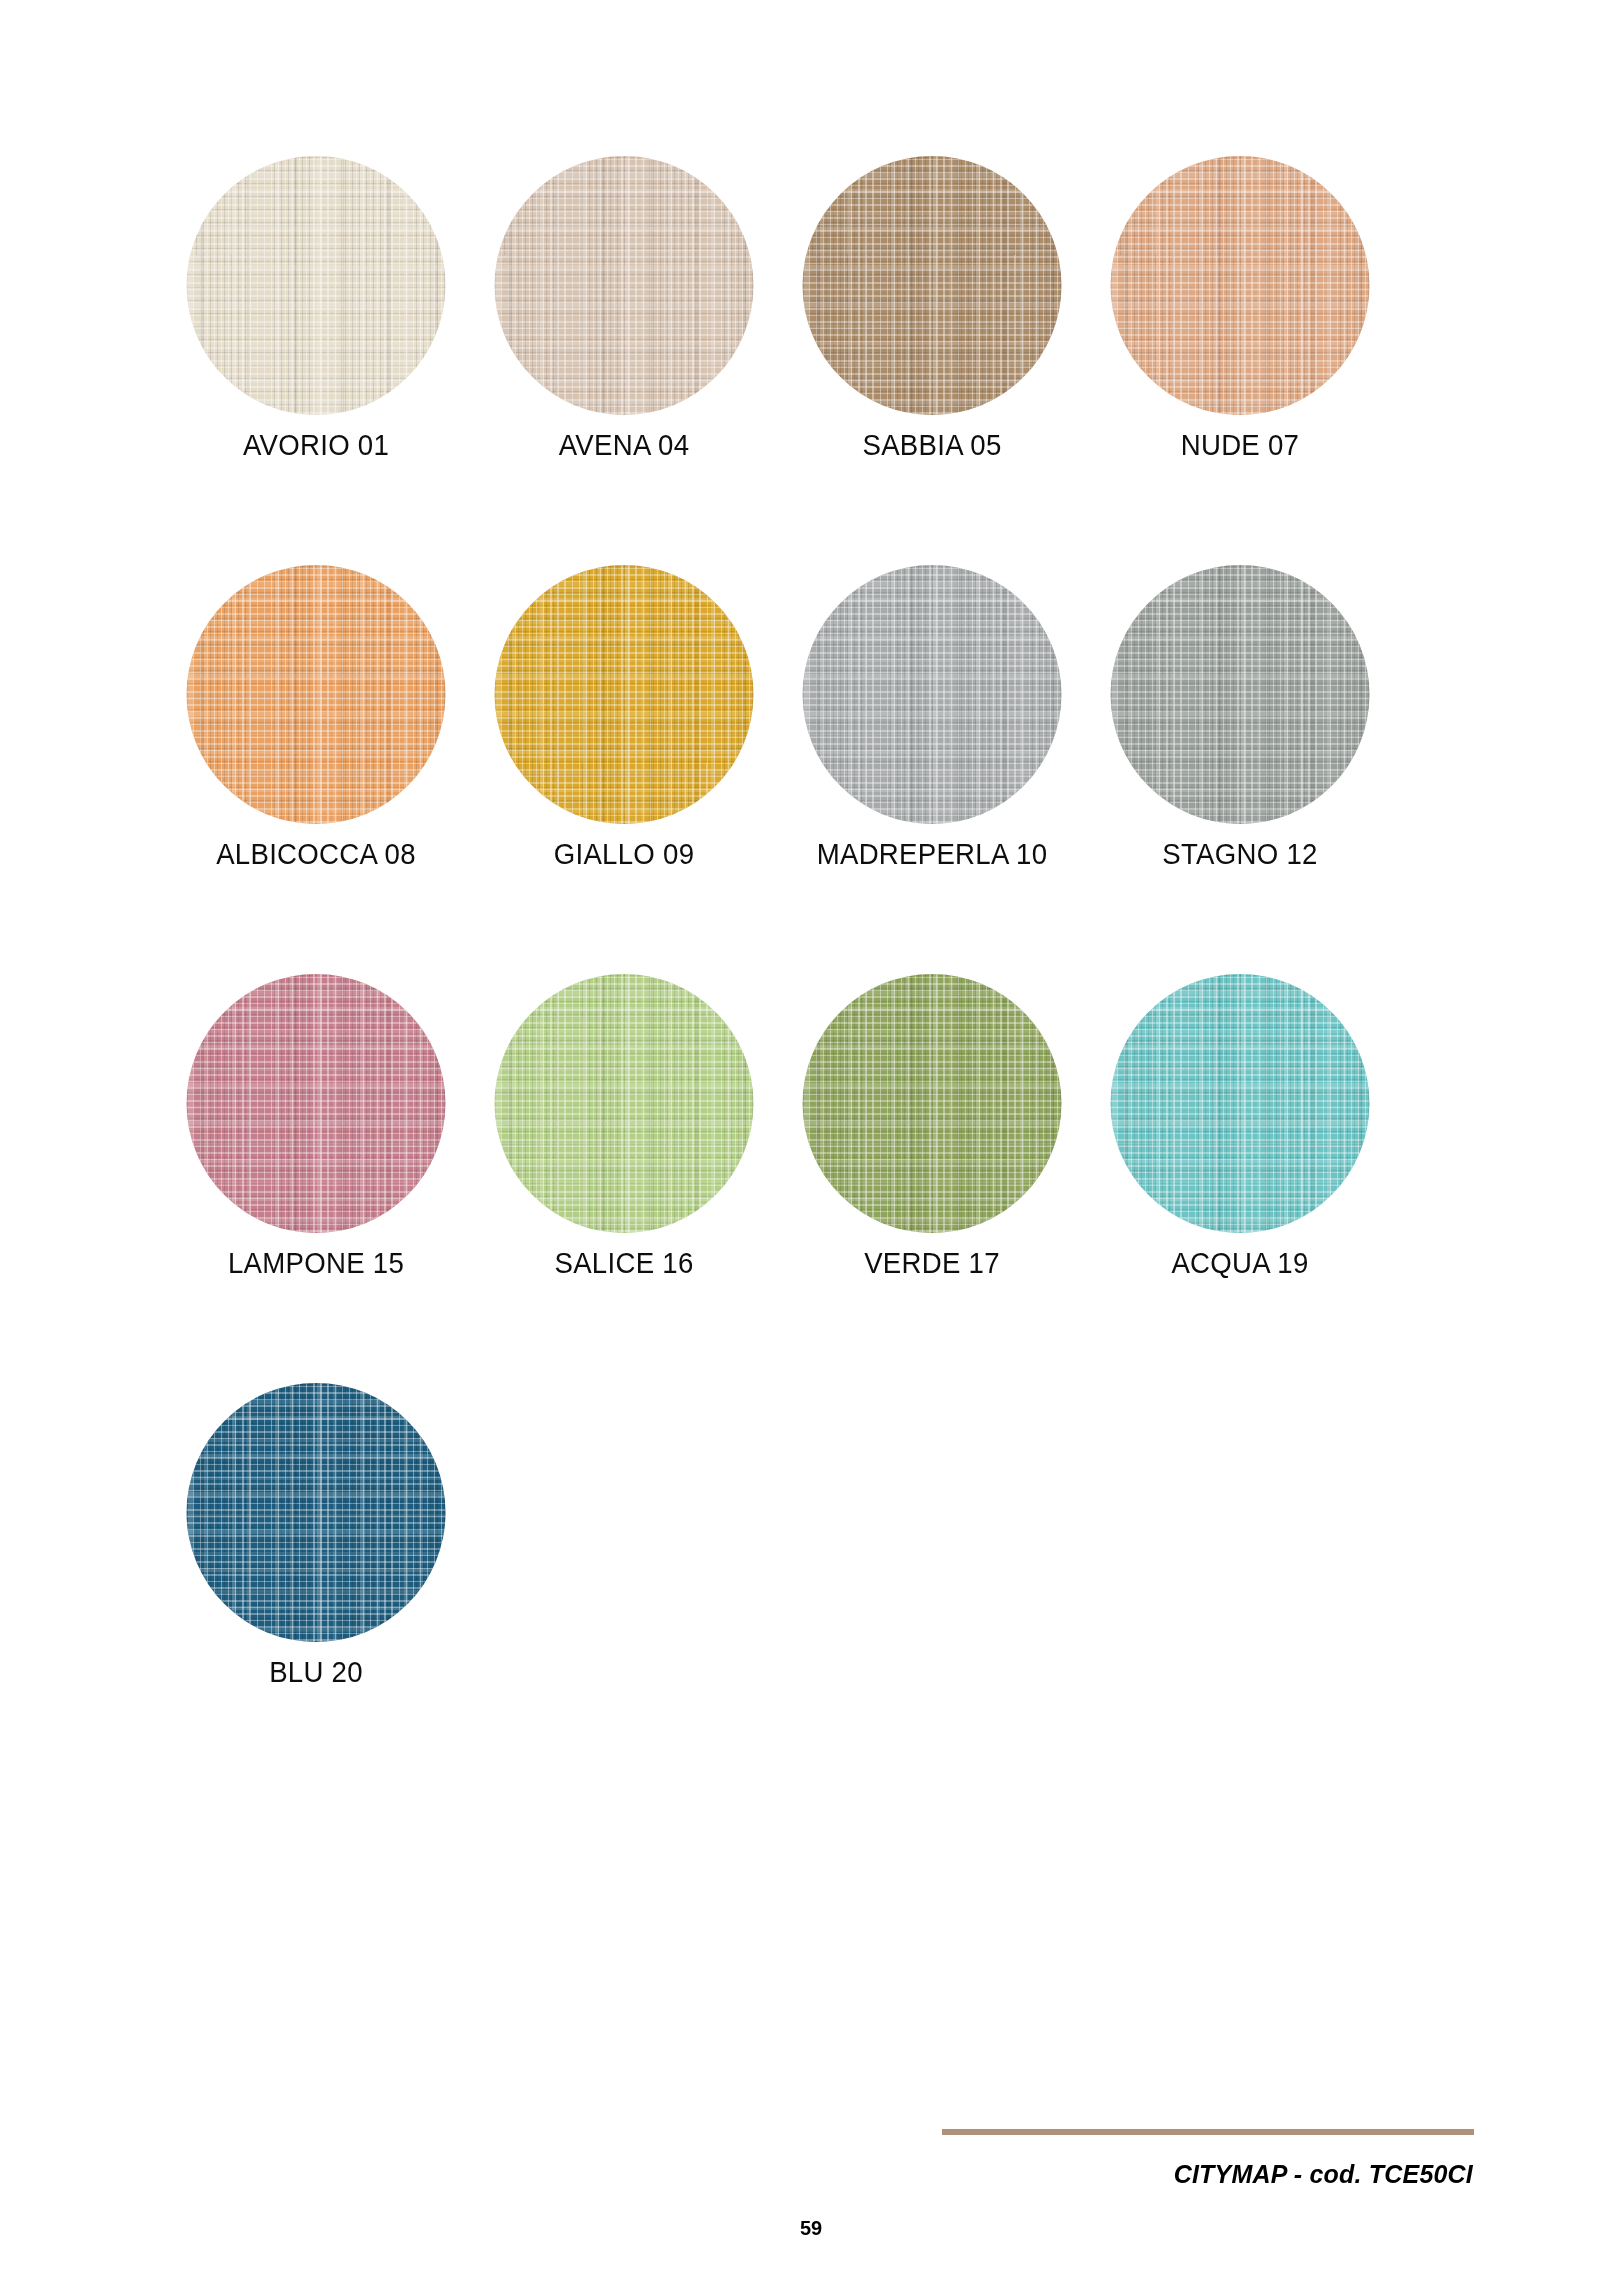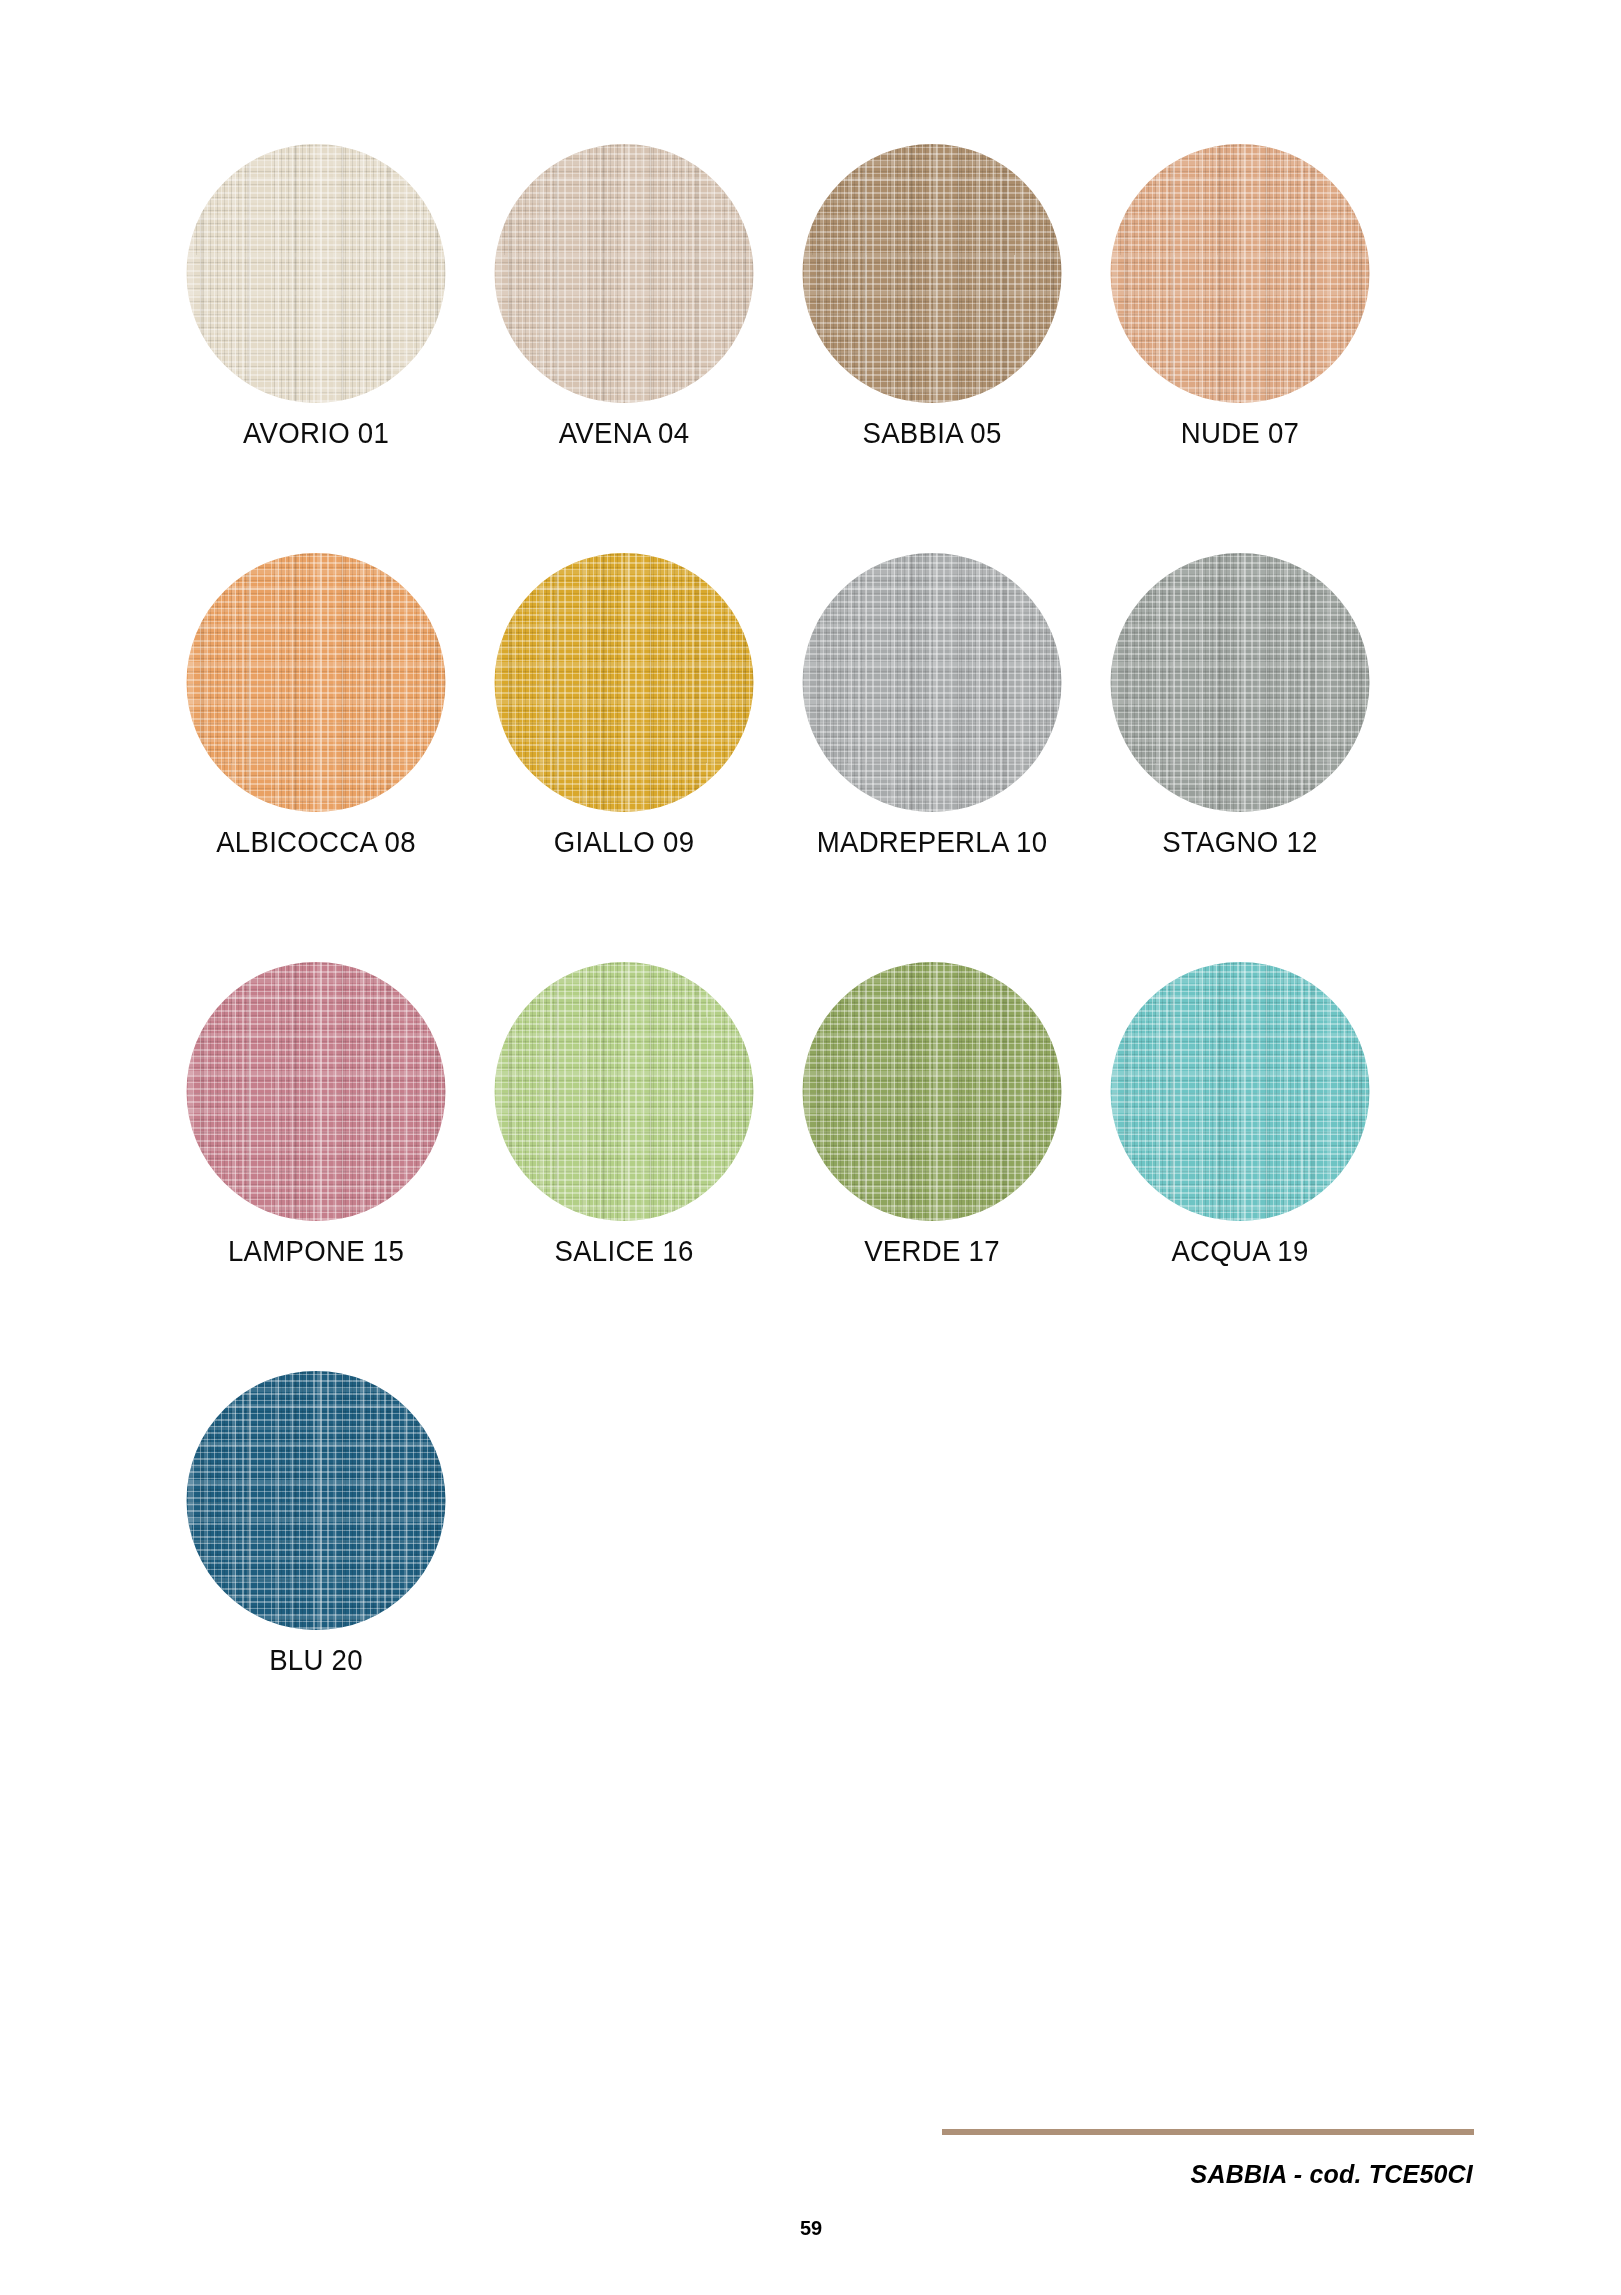--- a/index.html
+++ b/index.html
@@ -18,21 +18,21 @@
   #page {
     position: absolute;
     inset: 0;
     background: #ffffff;
   }
 
   
   .swatch-grid {
     position: absolute;
     left: 162px;
-    top: 144px;
+    top: 156px;
     width: 1297px;
     display: grid;
     grid-template-columns: repeat(4, 308px);
     grid-auto-rows: 409px;
     column-gap: 0px;
     row-gap: 0px;
   }
 
   .swatch-cell {
     position: relative;
@@ -260,18 +260,18 @@
       <div class="swatch-cell">
         <div class="swatch-disc-wrap">
           <div class="swatch-disc" style="background-color: rgb(30, 93, 126);"></div>
         </div>
         <div class="swatch-label">BLU 20</div>
       </div>
     </div>
 
   <div class="footer-rule" style="background: rgb(174, 145, 120);"></div>
 
-  <div class="footer-caption">SABBIA - cod. TCE50CI</div>
+  <div class="footer-caption">CITYMAP - cod. TCE50CI</div>
 
   <div class="page-number">59</div>
 
 </div>
 
 
 </body></html>

